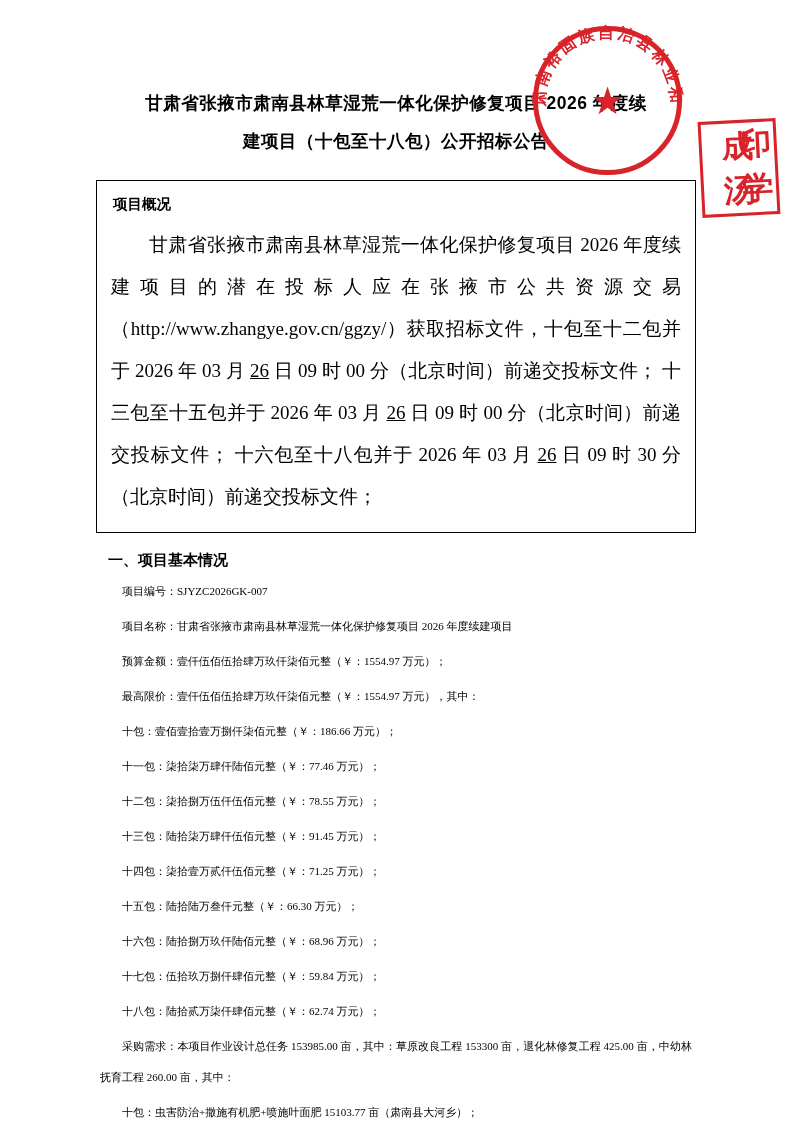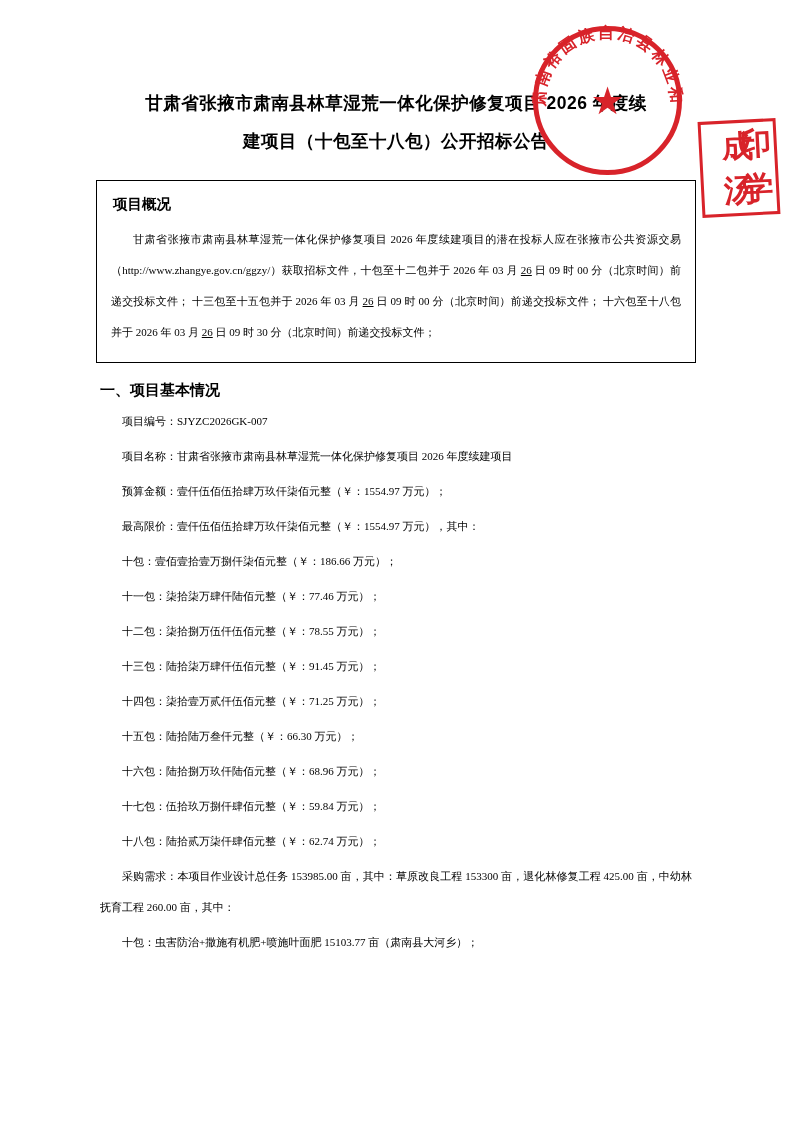--- a/index.html
+++ b/index.html
@@ -46,34 +46,34 @@
     margin-top: 20px;
     box-sizing: border-box;
   }
   .overview-heading {
     font-family: "Liberation Sans", "DejaVu Sans", sans-serif;
     font-weight: bold;
     font-size: 14.5px;
     margin: 2px 0 10px 2px;
   }
   .overview-body {
-    font-size: 11px;
-    line-height: 31px;
+    font-size: 19px;
+    line-height: 42px;
     text-align: justify;
     text-justify: inter-ideograph;
     text-indent: 2em;
   }
   .u {
     text-decoration: underline;
   }
   .section-heading {
     font-family: "Liberation Sans", "DejaVu Sans", sans-serif;
     font-weight: bold;
     font-size: 15px;
-    margin: 18px 0 6px 4px;
+    margin: 18px 0 6px 12px;
   }
   .para {
     font-size: 11px;
     line-height: 31px;
     text-indent: 2em;
     text-align: justify;
     text-justify: inter-ideograph;
     margin: 4px;
   }
   

